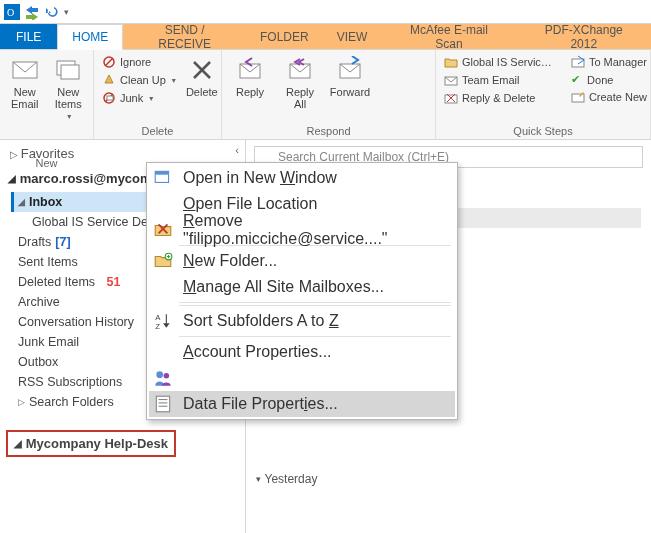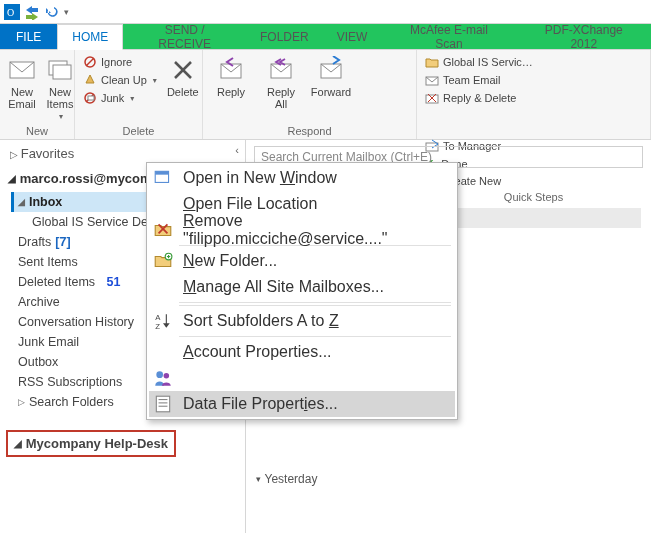--- a/index.html
+++ b/index.html
@@ -10,21 +10,21 @@
     color: #444;
     background: #fff;
     width: 651px; height: 533px;
     overflow: hidden;
     position: relative;
   }
   
   .titlebar { height: 24px; background: #fff; border-bottom: 1px solid #d6d6d6; display: flex; align-items: center; padding: 0 4px; gap: 4px; }
   .qat-icon { width: 16px; height: 16px; display: inline-flex; align-items: center; justify-content: center; }
   
-  .tabs { height: 26px; background: #22c55e; display: flex; align-items: stretch; border-bottom: 1px solid #d6d6d6; }
+  .tabs { height: 26px; background: #fdba74; display: flex; align-items: stretch; border-bottom: 1px solid #d6d6d6; }
   .tab { padding: 0 14px; display: flex; align-items: center; color: #0072c6; cursor: default; font-size: 12px; }
   .tab.file { background: #0072c6; color: #fff; padding: 0 16px; }
   .tab.active { color: #0072c6; background: #fff; border: 1px solid #d6d6d6; border-bottom: 1px solid #fff; margin-bottom: -1px; }
   .tab.inactive { color: #555; text-align: center; }
   
   .ribbon { height: 90px; background: #f6f6f6; border-bottom: 1px solid #d6d6d6; display: flex; }
   .group { border-right: 1px solid #e0e0e0; padding: 4px 6px 2px; display: flex; flex-direction: column; }
   .group-body { flex: 1; display: flex; align-items: flex-start; gap: 6px; }
   .group-label { text-align: center; font-size: 11px; color: #666; padding-top: 2px; }
   .bigbtn { width: 44px; display: flex; flex-direction: column; align-items: center; gap: 2px; padding: 2px; }
@@ -32,31 +32,31 @@
   .bigbtn .lbl { font-size: 11px; text-align: center; line-height: 12px; color: #444; }
   .stack { display: flex; flex-direction: column; gap: 2px; }
   .smallbtn { display: flex; align-items: center; gap: 4px; padding: 1px 2px; font-size: 11px; color: #444; white-space: nowrap; }
   .smallbtn .ico { width: 14px; height: 14px; flex: none; }
   .drop::after { content: "▾"; font-size: 8px; color: #666; margin-left: 2px; }
   .check::before { content: "✔"; color: #3a9b3a; font-size: 11px; margin-right: 3px; }
   
   .body { display: flex; height: calc(533px - 24px - 26px - 90px); position: relative; }
   .navpane { width: 246px; border-right: 1px solid #d6d6d6; overflow: hidden; position: relative; }
   .content { flex: 1; }
-  .searchbox { margin: 6px 8px; border: 1px solid #cfcfcf; height: 22px; display: flex; align-items: center; padding: 0 6px; color: #888; font-size: 12px; }
+  .searchbox { margin: 6px 8px; border: 1px solid #cfcfcf; height: 22px; display: flex; align-items: center; padding: 0 23px; color: #888; font-size: 12px; }
   .nav-collapse { position: absolute; top: 4px; right: 6px; color: #666; font-size: 11px; }
   .nav-section { padding: 6px 10px 4px; font-size: 13px; color: #555; }
   .nav-section .caret { color: #666; margin-right: 3px; font-size: 10px; }
   .account-hdr { padding: 6px 8px; font-weight: bold; color: #333; font-size: 13px; display:flex; align-items:center; }
   .account-hdr .caret { font-size: 10px; margin-right: 4px; }
   .folder-list { padding: 0 0 6px 14px; }
   .folder { padding: 3px 4px; font-size: 12.5px; color: #444; display: flex; align-items: center; gap: 4px; }
   .folder.inbox { background: #cde6f7; font-weight: bold; color: #222; border-left: 3px solid #0072c6; margin-left: -3px; }
   .folder .count-blue { color: #1a66c0; font-weight: bold; }
-  .folder .count-bold { color: #1d4ed8; font-weight: bold; }
+  .folder .count-bold { color: #ef4444; font-weight: bold; }
   .folder.sub { padding-left: 18px; }
   .folder .caret { font-size: 9px; color: #666; }
   .helpdesk { margin: 12px 6px; padding: 4px 6px; font-weight: bold; font-size: 13px; border: 2px solid #c0392b; display: inline-flex; align-items: center; gap:4px;}
   .helpdesk .caret { font-size: 10px; }
   
   .ctx {
     position: absolute;
     left: 146px; top: 162px;
     width: 312px;
     background: #fff;
@@ -103,21 +103,21 @@
   <div class="tab active">HOME</div>
   <div class="tab inactive">SEND / RECEIVE</div>
   <div class="tab inactive">FOLDER</div>
   <div class="tab inactive">VIEW</div>
   <div class="tab inactive">McAfee E-mail Scan</div>
   <div class="tab inactive">PDF-XChange 2012</div>
 </div>
 
 <div class="ribbon">
 
-  <div class="group" style="width:75px;">
+  <div class="group" style="width:94px;gap:32px;">
     <div class="group-body">
       <div class="bigbtn">
         <span class="ico"><svg viewBox="0 0 28 28">
               <rect x="2" y="6" width="24" height="16" fill="#fff" stroke="#8a8a8a"></rect>
               <path d="M2 6 L14 16 L26 6" stroke="#8a8a8a" fill="none"></path>
             </svg></span>
         <span class="lbl" style="white-space:pre;">New
 Email</span>
       </div>
       <div class="bigbtn drop">
@@ -193,21 +193,21 @@
               <path d="M4 8 L14 16 L24 8" stroke="#8a8a8a" fill="none"></path>
               <path d="M4 2 L10 6 L4 10" stroke="#2b7cd3" stroke-width="2" fill="none" transform="translate(12,-2)"></path>
             </svg></span>
         <span class="lbl">Forward</span>
       </div>
     </div>
     <div class="group-label">Respond</div>
   </div>
 
   <div class="group" style="flex:1; min-width:200px;">
-    <div class="group-body" style="gap:32px;flex-direction:column;">
+    <div class="group-body" style="gap:15px;">
       <div class="stack">
         <div class="smallbtn">
             <span class="ico"><svg viewBox="0 0 14 14">
                 <path d="M1 4 H5 L6 5 H13 V12 H1 Z" fill="#f2cd7b" stroke="#b38a2e"></path>
               </svg></span>
             <span>Global IS Servic…</span>
           </div>
         <div class="smallbtn">
             <span class="ico"><svg viewBox="0 0 14 14">
                 <rect x="1" y="4" width="12" height="8" fill="#fff" stroke="#888"></rect>

